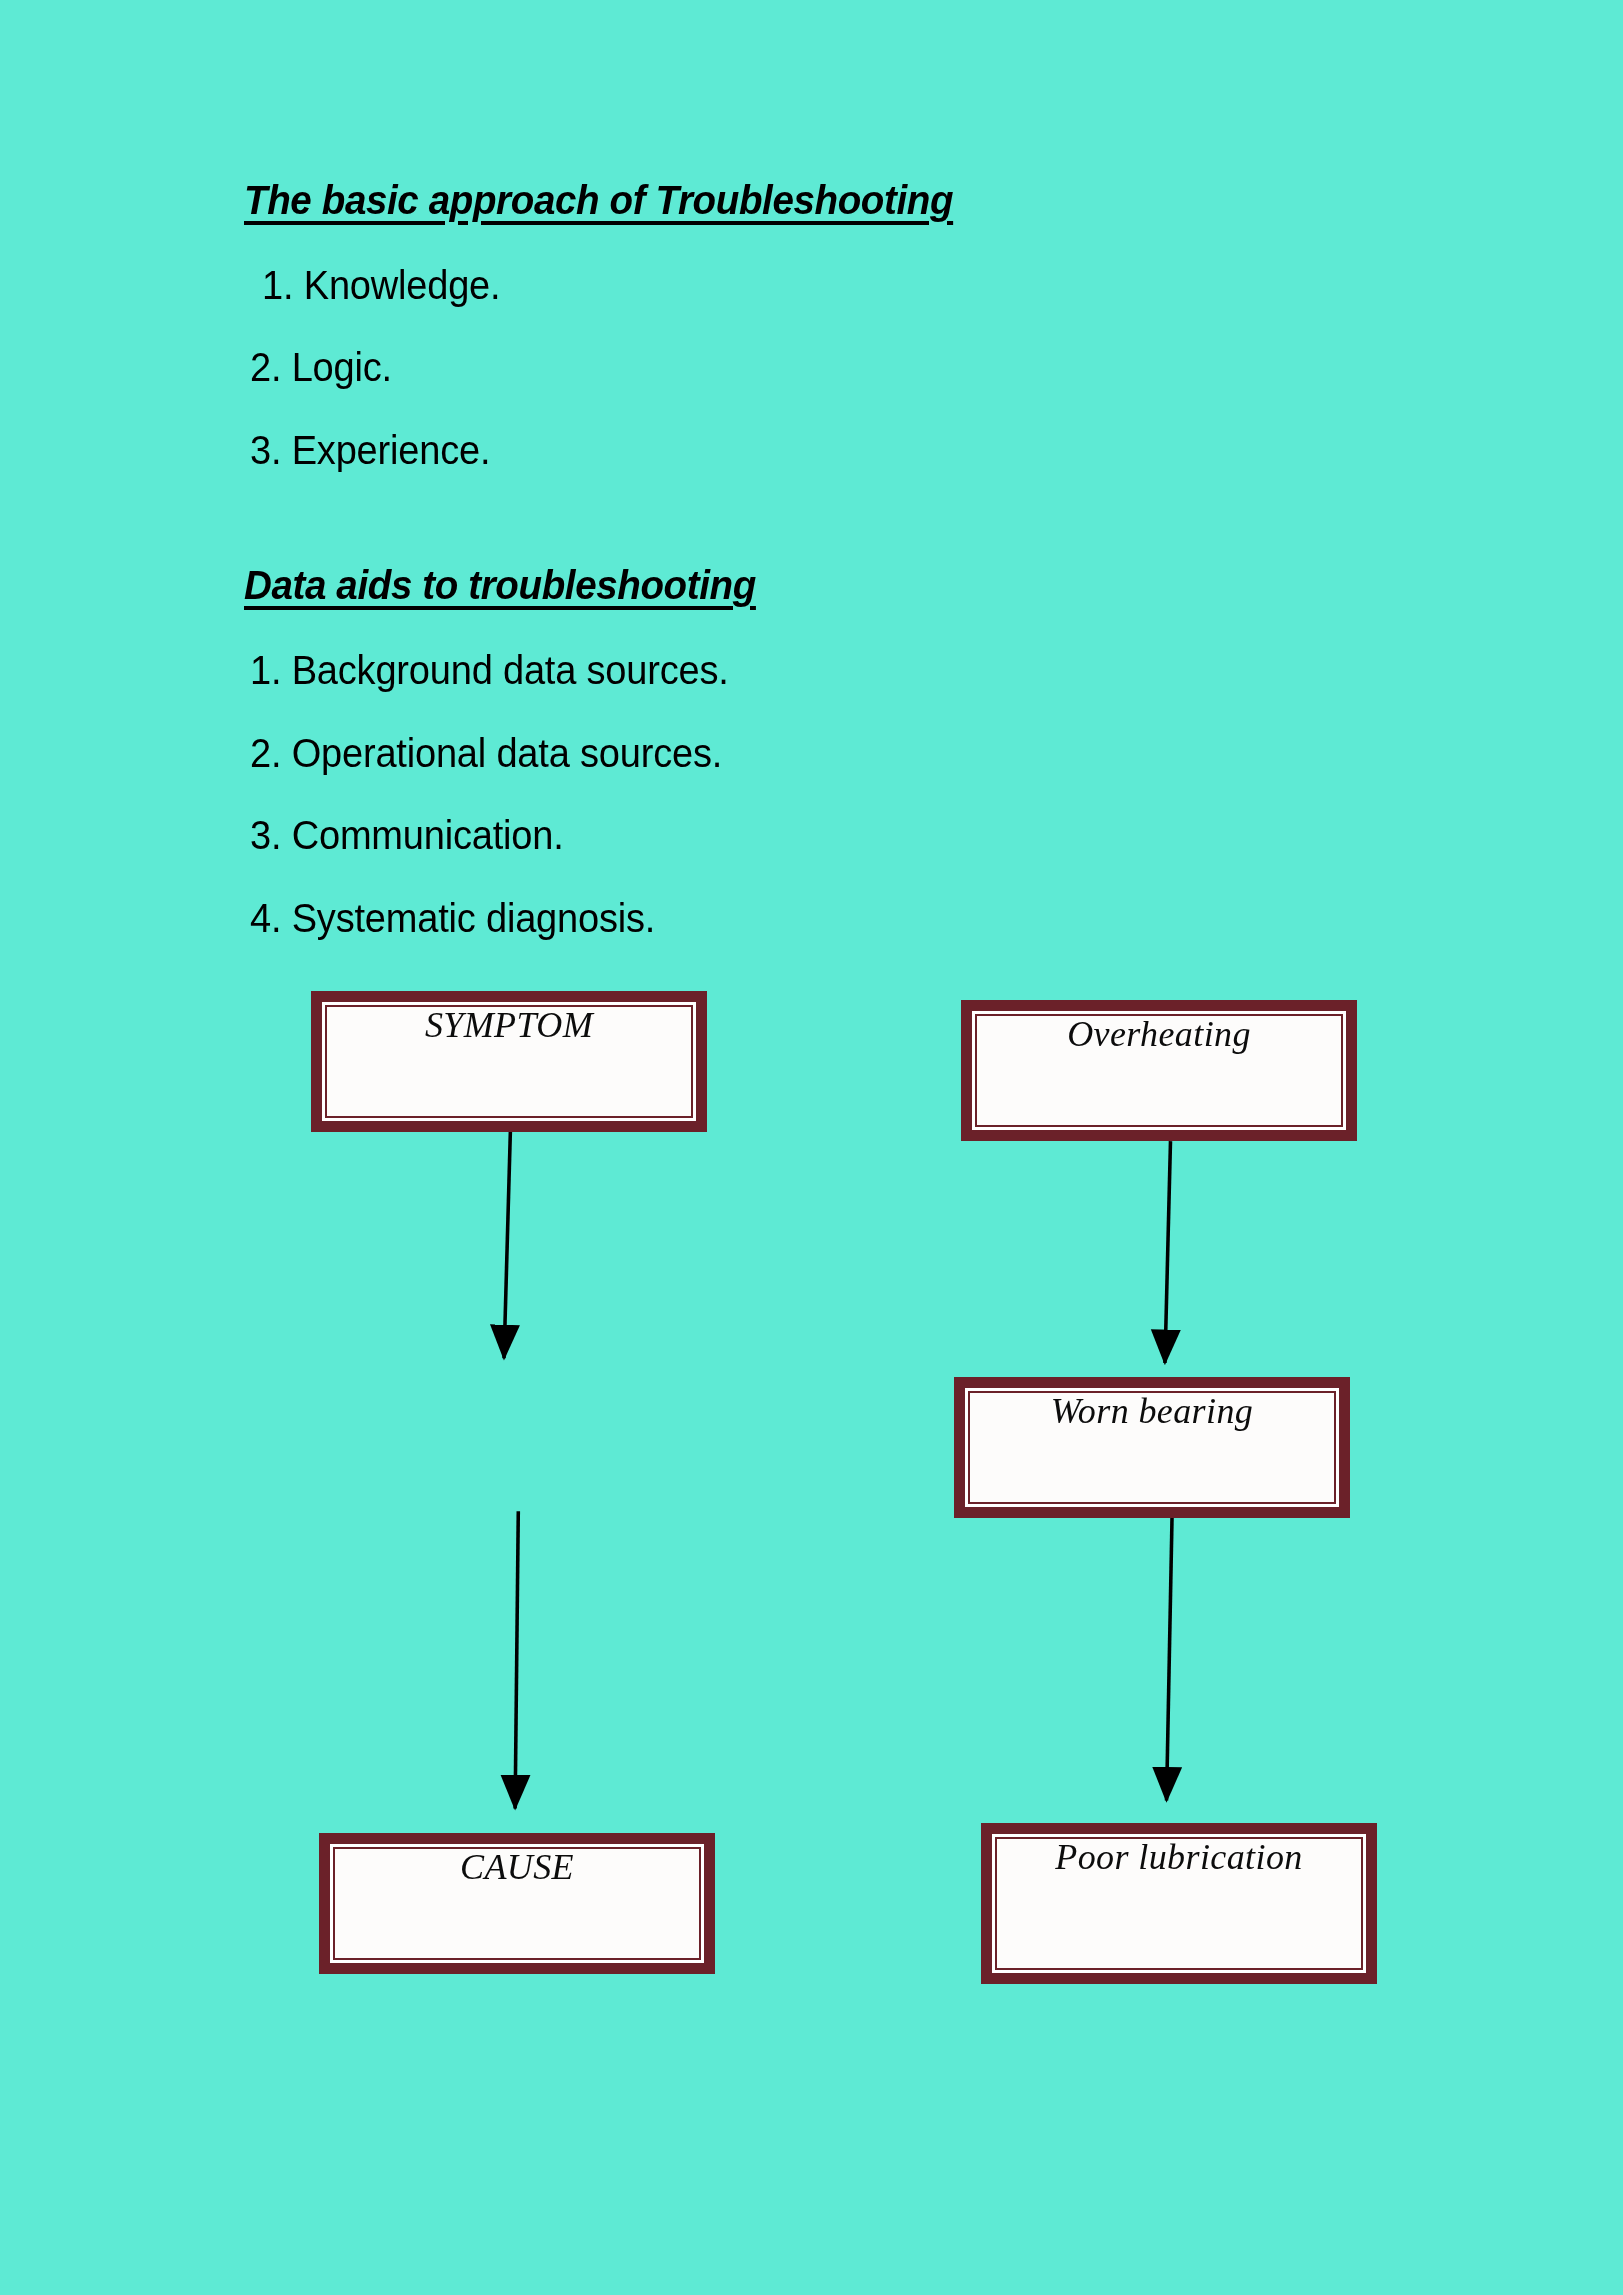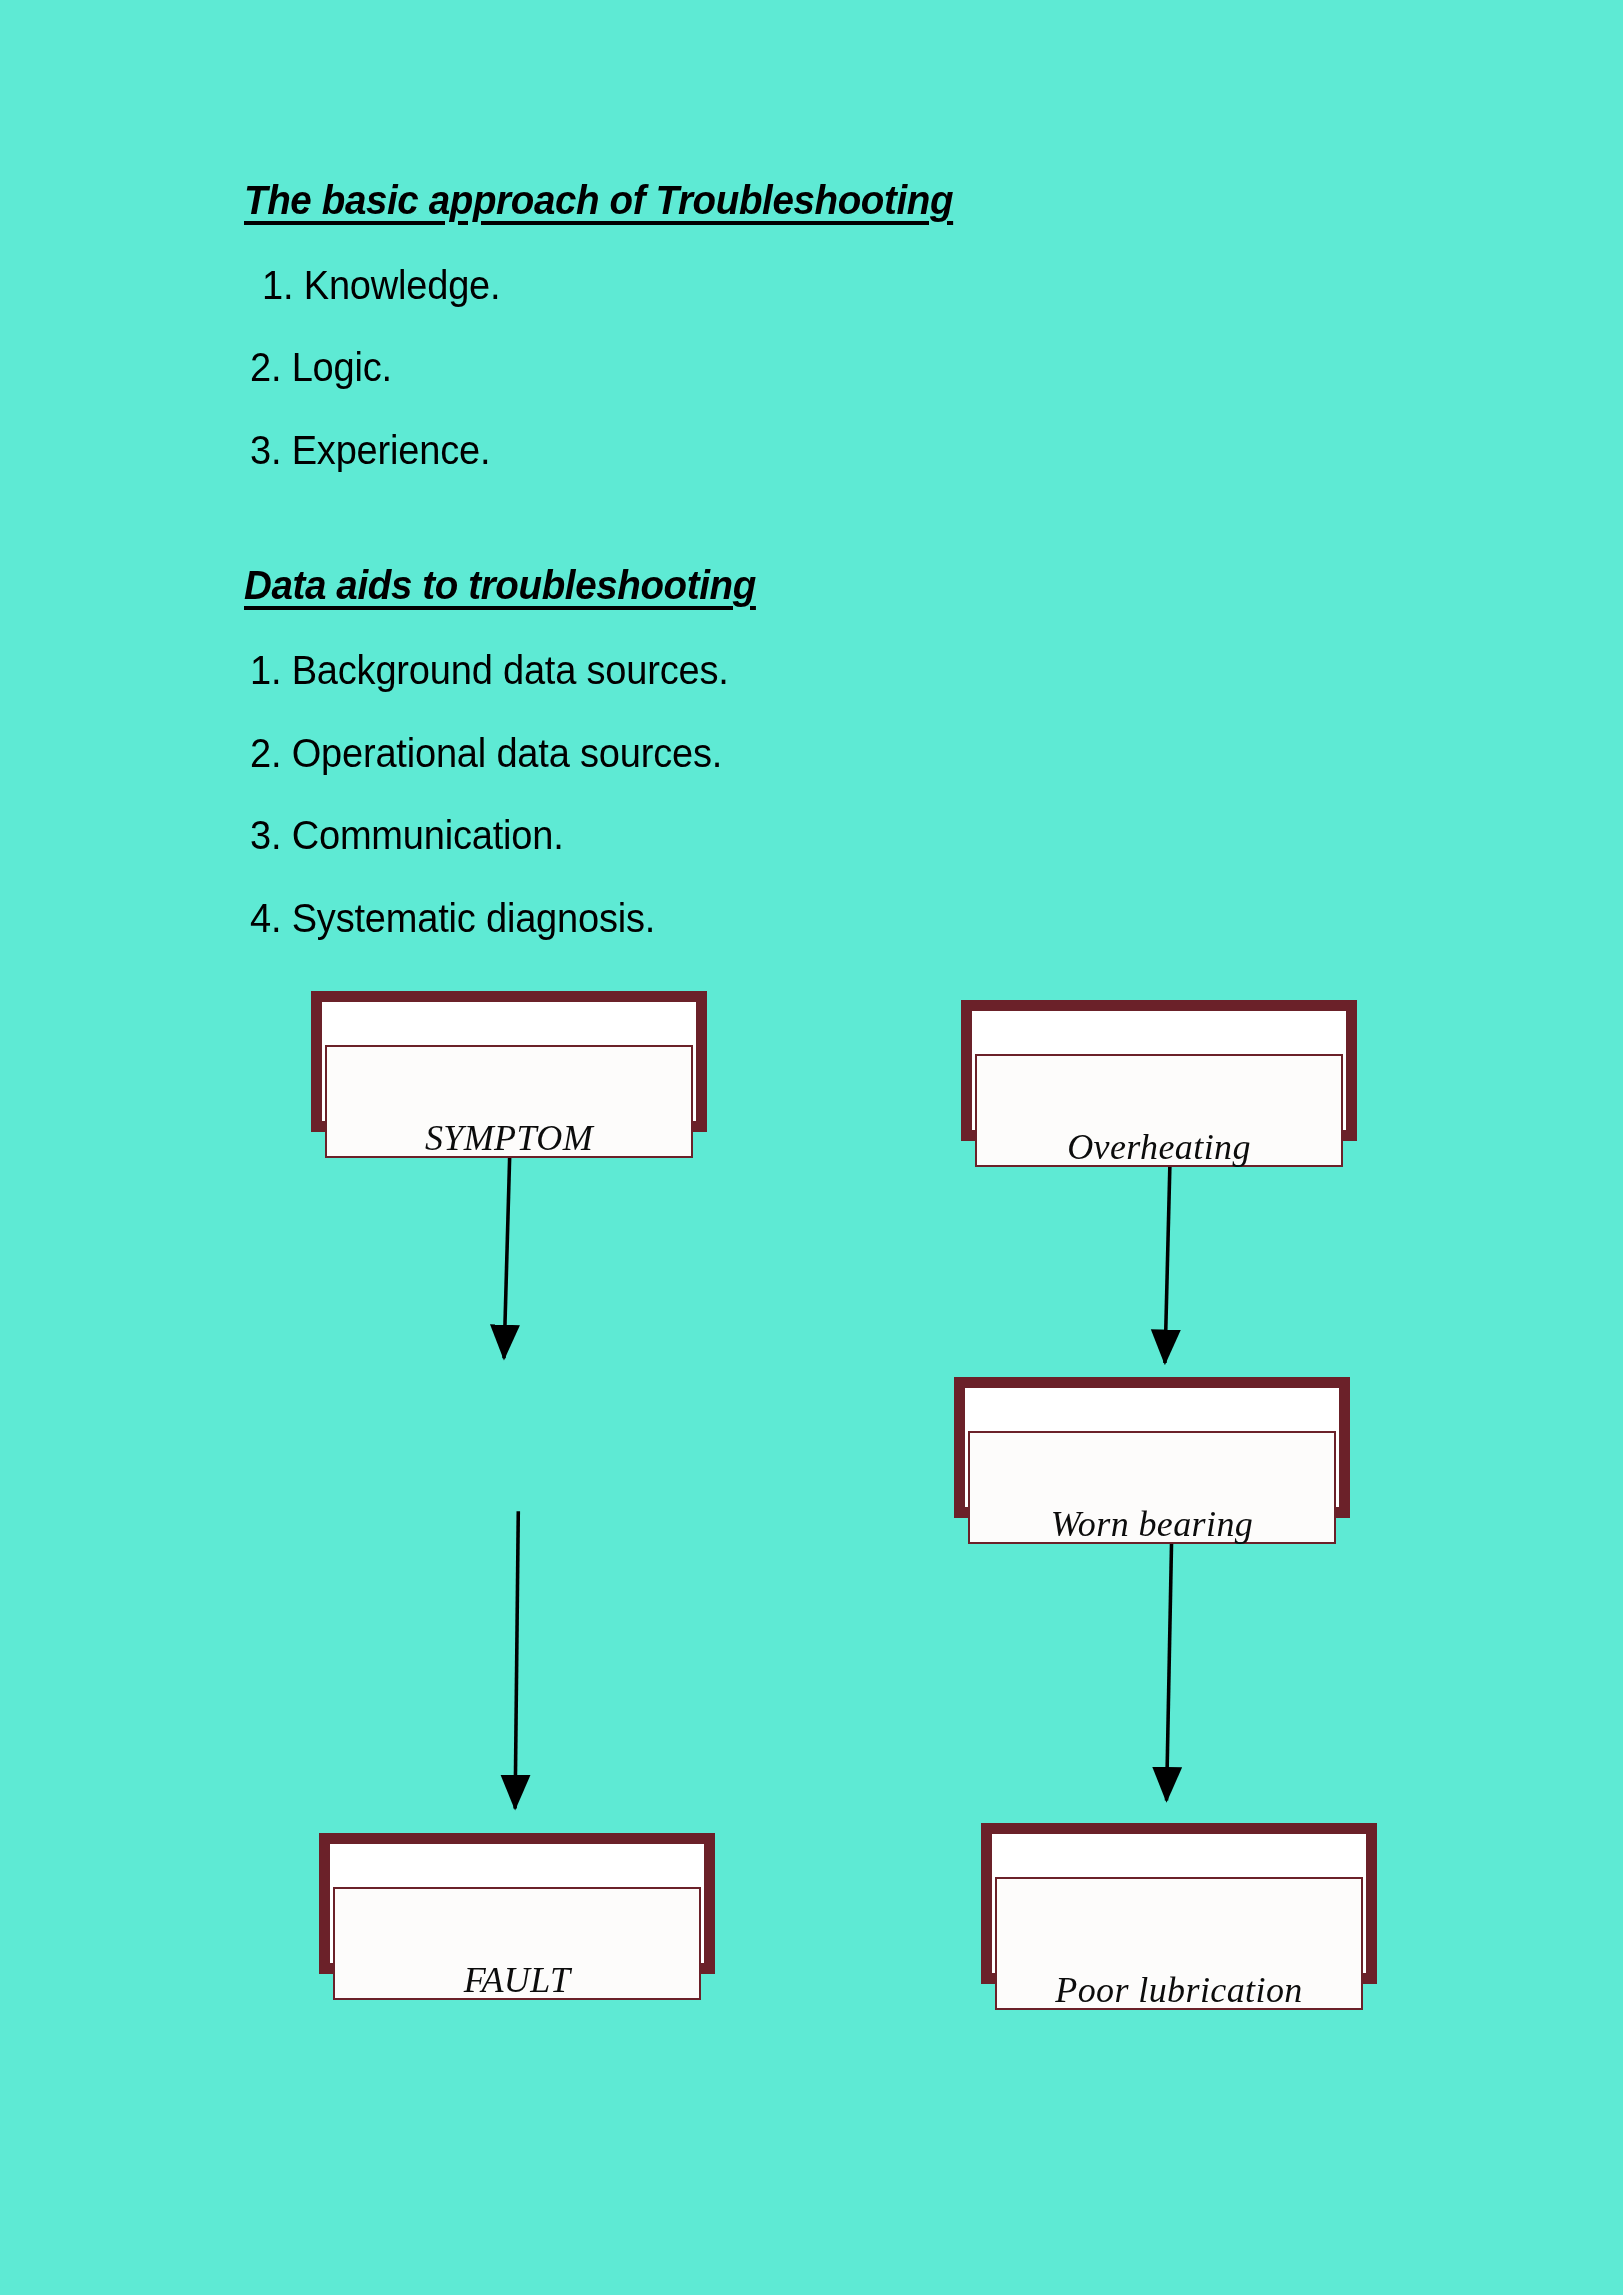--- a/index.html
+++ b/index.html
@@ -91,23 +91,22 @@
     padding: 3.2px;
     pointer-events: auto;
   }
   .node-inner {
     width: 100%;
     height: 100%;
     box-sizing: border-box;
     border: 2.4px solid #6B2129;
     background: #fdfcfb;
     display: flex;
-    align-items: flex-end;
+    align-items: flex-start;
     justify-content: center;
-    margin-top: 40px;
   }
   .node-label {
     font-family: "Liberation Serif", serif;
     font-style: italic;
     font-size: 36px;
     color: #0c0c0c;
     letter-spacing: 0.4px;
     white-space: nowrap;
     line-height: 1;
   }
@@ -179,21 +178,21 @@
 
     <div class="node" style="left:311px; top:991px; width:396px; height:141px;">
       <div class="node-inner">
         <span class="node-label">SYMPTOM</span>
       </div>
     </div>
 
 
     <div class="node" style="left:319px; top:1833px; width:396px; height:141px;">
       <div class="node-inner">
-        <span class="node-label">FAULT</span>
+        <span class="node-label">CAUSE</span>
       </div>
     </div>
 
     <div class="node" style="left:961px; top:1000px; width:396px; height:141px;">
       <div class="node-inner">
         <span class="node-label">Overheating</span>
       </div>
     </div>
 
     <div class="node" style="left:954px; top:1377px; width:396px; height:141px;">

